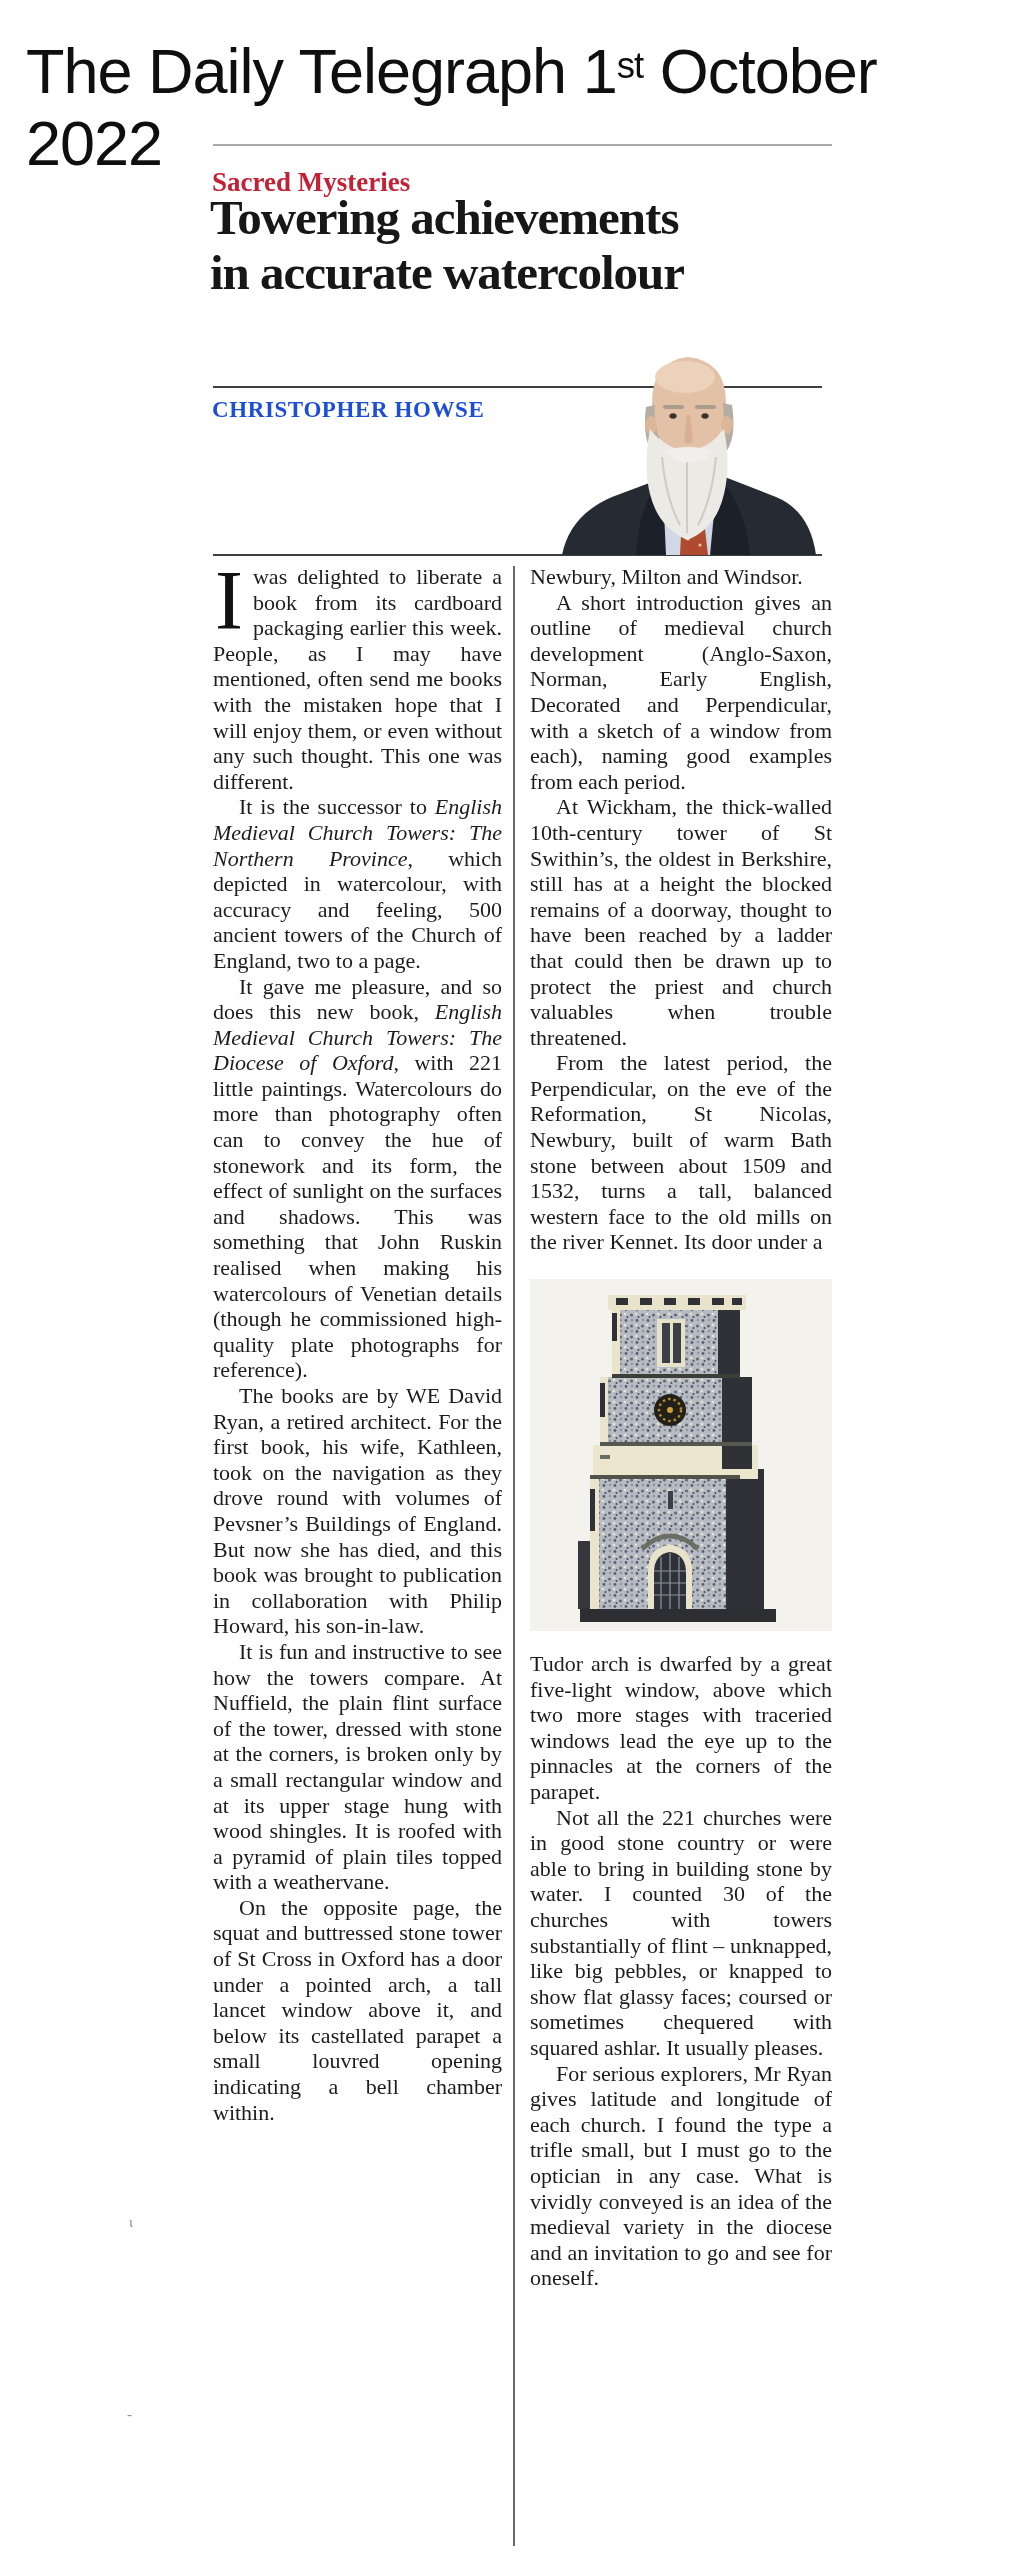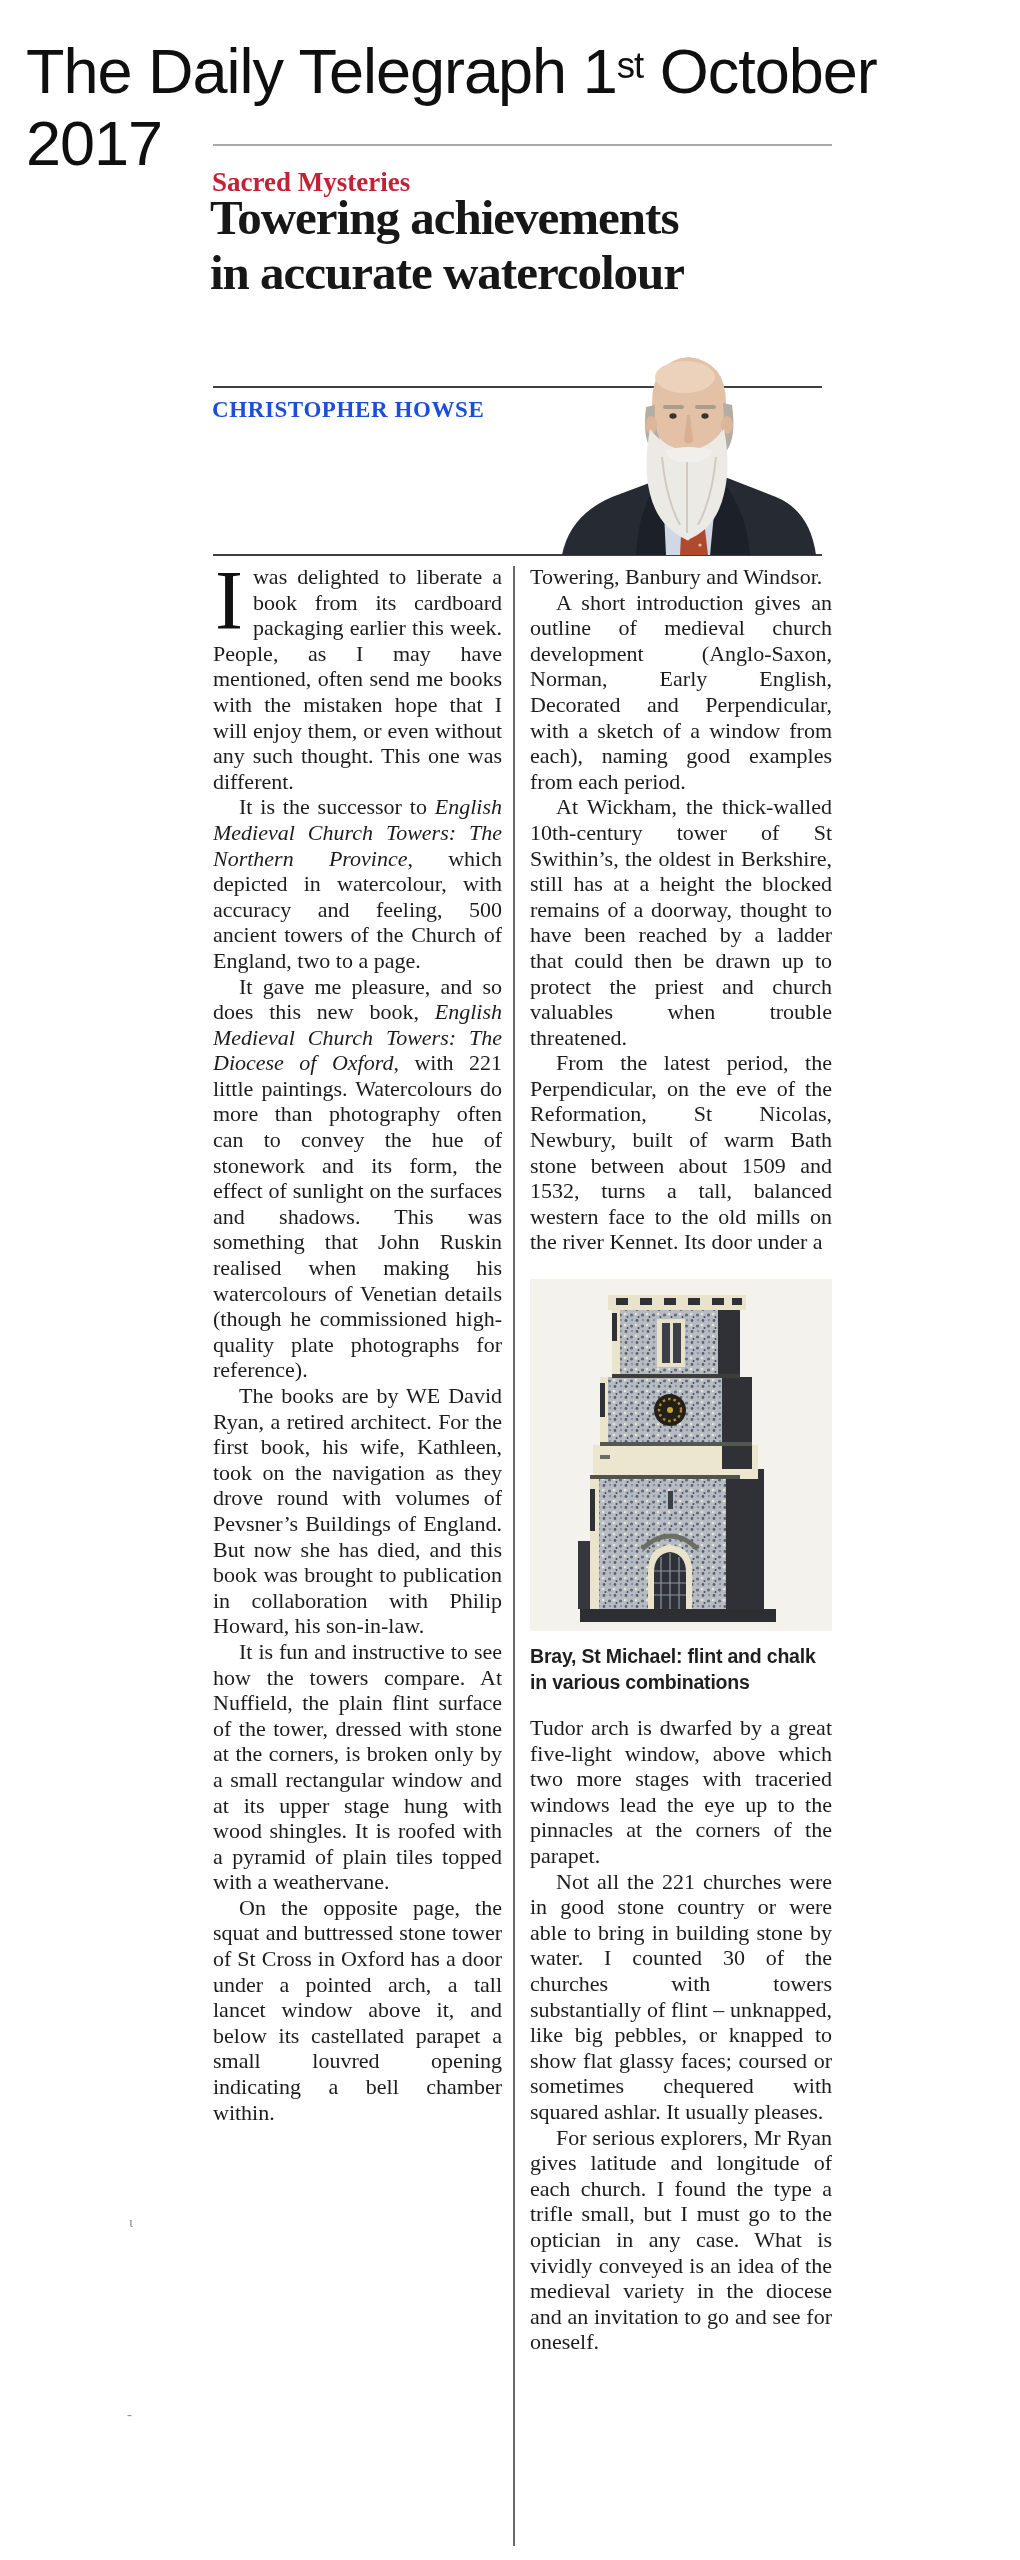--- a/index.html
+++ b/index.html
@@ -49,21 +49,21 @@
   #margin-mark-1{left:129px;top:2196px;}
   #margin-mark-2{left:127px;top:2388px;}
 </style>
 </head>
 <body>
 
 <div id="page">
 
   <div id="masthead">
     <span>The Daily Telegraph 1</span><span class="sup">st</span><span> October</span><br>
-    <span>2017</span>
+    <span>2022</span>
   </div>
 
   <div id="kicker-rule"></div>
   <div id="kicker">Sacred Mysteries</div>
   <div id="headline">
     <div>Towering achievements</div>
     <div>in accurate watercolour</div>
   </div>
 
   <div id="byline-rule-top"></div>
@@ -108,21 +108,21 @@
   <div id="col-left" class="col">
       <p class=""><span class="dropcap">I</span><span>was delighted to liberate a book from its cardboard packaging earlier this week. People, as I may have mentioned, often send me books with the mistaken hope that I will enjoy them, or even without any such thought. This one was different.</span></p>
       <p class="ind"><span>It is the successor to </span><span class="it">English Medieval Church Towers: The Northern Province</span><span>, which depicted in watercolour, with accuracy and feeling, 500 ancient towers of the Church of England, two to a page.</span></p>
       <p class="ind"><span>It gave me pleasure, and so does this new book, </span><span class="it">English Medieval Church Towers: The Diocese of Oxford</span><span>, with 221 little paintings. Watercolours do more than photography often can to convey the hue of stonework and its form, the effect of sunlight on the surfaces and shadows. This was something that John Ruskin realised when making his watercolours of Venetian details (though he commissioned high-quality plate photographs for reference).</span></p>
       <p class="ind"><span>The books are by WE David Ryan, a retired architect. For the first book, his wife, Kathleen, took on the navigation as they drove round with volumes of Pevsner’s Buildings of England. But now she has died, and this book was brought to publication in collaboration with Philip Howard, his son-in-law.</span></p>
       <p class="ind"><span>It is fun and instructive to see how the towers compare. At Nuffield, the plain flint surface of the tower, dressed with stone at the corners, is broken only by a small rectangular window and at its upper stage hung with wood shingles. It is roofed with a pyramid of plain tiles topped with a weathervane.</span></p>
       <p class="ind"><span>On the opposite page, the squat and buttressed stone tower of St Cross in Oxford has a door under a pointed arch, a tall lancet window above it, and below its castellated parapet a small louvred opening indicating a bell chamber within.</span></p>
     </div>
   <div id="col-divider"></div>
   <div id="col-right" class="col">
-      <p class=""><span>Towering, Banbury and Windsor.</span></p>
+      <p class=""><span>Newbury, Milton and Windsor.</span></p>
       <p class="ind"><span>A short introduction gives an outline of medieval church development (Anglo-Saxon, Norman, Early English, Decorated and Perpendicular, with a sketch of a window from each), naming good examples from each period.</span></p>
       <p class="ind"><span>At Wickham, the thick-walled 10th-century tower of St Swithin’s, the oldest in Berkshire, still has at a height the blocked remains of a doorway, thought to have been reached by a ladder that could then be drawn up to protect the priest and church valuables when trouble threatened.</span></p>
       <p class="ind"><span>From the latest period, the Perpendicular, on the eve of the Reformation, St Nicolas, Newbury, built of warm Bath stone between about 1509 and 1532, turns a tall, balanced western face to the old mills on the river Kennet. Its door under a</span></p>
       <figure id="figure-node" style="margin-left:0;margin-right:0">
       <svg class="art" viewBox="0 0 302 352">
         <defs>
           <pattern id="flint" width="11" height="11" patternUnits="userSpaceOnUse">
             <rect width="11" height="11" fill="#b7bcc4"></rect>
             <circle cx="2.5" cy="3" r="1.6" fill="#636a75"></circle>
             <circle cx="8" cy="8.5" r="1.4" fill="#596069"></circle>
@@ -174,21 +174,20 @@
         <path d="M131,278 L131,330 M140,274 L140,330 M149,278 L149,330 M124,292 L156,292 M124,304 L156,304 M124,316 L156,316" stroke="#8d959f" stroke-width="1.2"></path>
 
         <rect x="78" y="16" width="138" height="15" fill="#e9e3cb"></rect>
         <rect x="86" y="19" width="12" height="7" fill="#2f3136"></rect>
         <rect x="110" y="19" width="12" height="7" fill="#2f3136"></rect>
         <rect x="134" y="19" width="12" height="7" fill="#2f3136"></rect>
         <rect x="158" y="19" width="12" height="7" fill="#2f3136"></rect>
         <rect x="182" y="19" width="12" height="7" fill="#2f3136"></rect>
         <rect x="202" y="19" width="10" height="7" fill="#2f3136"></rect>
       </svg>
-      <figcaption id="figure-caption">Bray, St Michael: flint and chalk in various combinations</figcaption>
     </figure>
       <p class=""><span>Tudor arch is dwarfed by a great five-light window, above which two more stages with traceried windows lead the eye up to the pinnacles at the corners of the parapet.</span></p>
       <p class="ind"><span>Not all the 221 churches were in good stone country or were able to bring in building stone by water. I counted 30 of the churches with towers substantially of flint – unknapped, like big pebbles, or knapped to show flat glassy faces; coursed or sometimes chequered with squared ashlar. It usually pleases.</span></p>
       <p class="ind"><span>For serious explorers, Mr Ryan gives latitude and longitude of each church. I found the type a trifle small, but I must go to the optician in any case. What is vividly conveyed is an idea of the medieval variety in the diocese and an invitation to go and see for oneself.</span></p>
     </div>
 
   <div id="bottom-rule"></div>
   <div id="margin-mark-1" class="margin-mark">ι</div>
   <div id="margin-mark-2" class="margin-mark">-</div>
 

